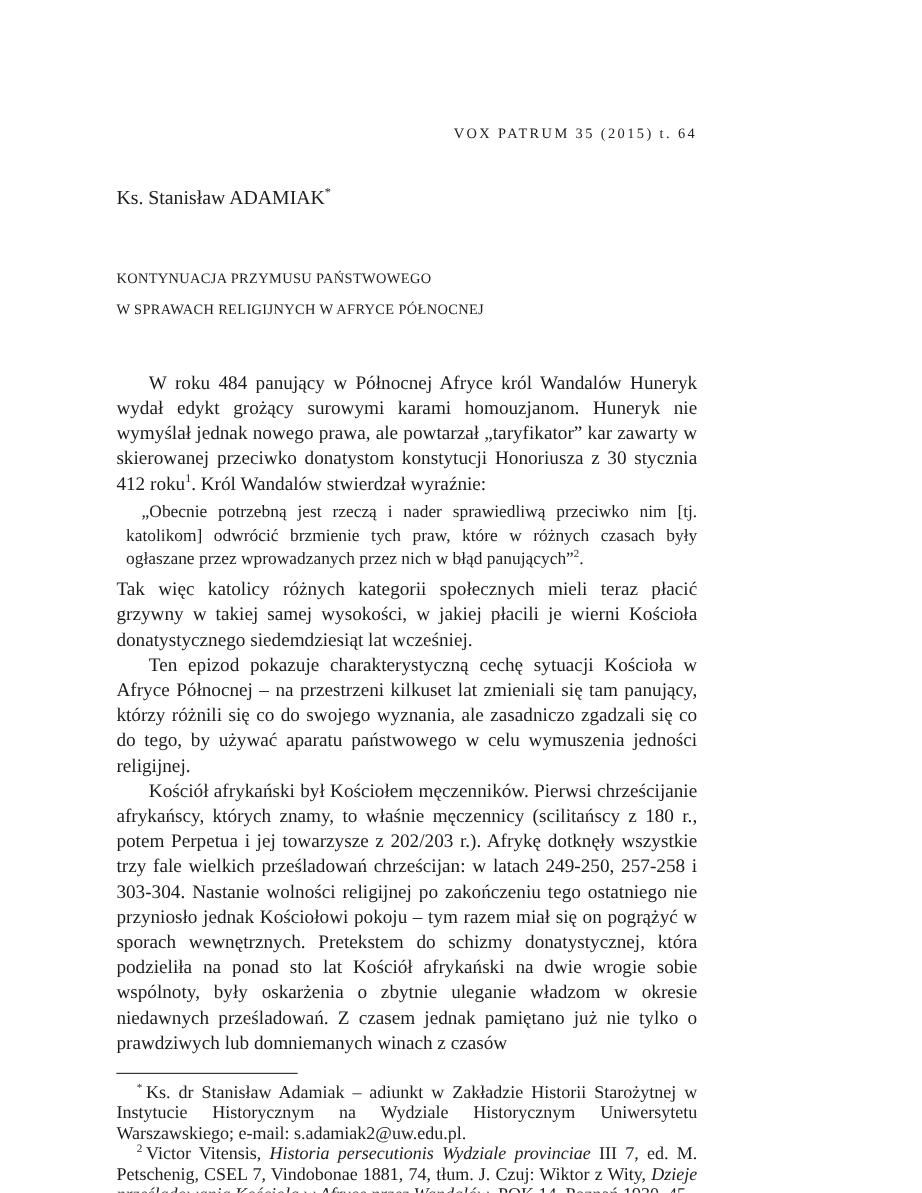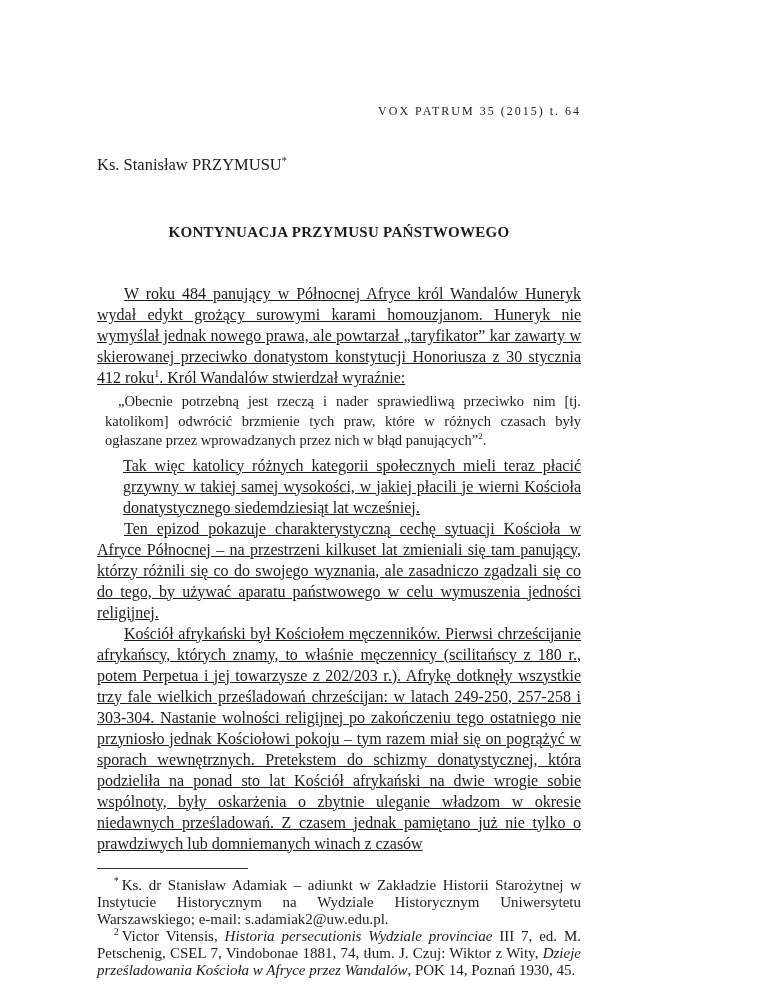--- a/index.html
+++ b/index.html
@@ -24,35 +24,34 @@
     letter-spacing: 2px;
     color: #222;
     white-space: nowrap;
   }
   .author-line {
     margin-top: 36px;
     font-size: 16.5px;
   }
   .article-title {
     margin-top: 44px;
-    text-align: center;
-    font-size: 15px;
-    font-weight: bold;
+    text-align: left;
+    font-size: 12px;
+    font-weight: normal;
     line-height: 26px;
     letter-spacing: 0.3px;
   }
   .body-block { margin-top: 38px; }
   p.body-p {
     font-size: 16px;
     line-height: 21px;
     text-align: justify;
     text-indent: 27px;
-    text-decoration: underline;
   }
-  p.no-indent { text-indent: 0; margin-left: 26px; }
+  p.no-indent { text-indent: 0; }
   blockquote.quote {
     font-size: 14.5px;
     line-height: 19.5px;
     text-align: justify;
     margin: 4px 0 4px 8px;
     text-indent: 13px;
   }
   sup {
     font-size: 0.62em;
     line-height: 0;
@@ -75,25 +74,26 @@
   .italic { font-style: italic; }
 </style>
 </head>
 <body>
 
 <div class="page">
 
   <div class="journal-header">VOX PATRUM 35 (2015) t. 64</div>
 
   <div class="author-line">
-    <span>Ks. Stanisław PRZYMUSU</span><sup>*</sup>
+    <span>Ks. Stanisław ADAMIAK</span><sup>*</sup>
   </div>
 
   <h1 class="article-title">
     <span>KONTYNUACJA PRZYMUSU PAŃSTWOWEGO</span><br>
+    <span>W SPRAWACH RELIGIJNYCH W AFRYCE PÓŁNOCNEJ</span>
   </h1>
 
   <div class="body-block">
 
     <p class="body-p"><span>W roku 484 panujący w Północnej Afryce król Wandalów Huneryk wydał edykt grożący surowymi karami homouzjanom. Huneryk nie wymyślał jednak nowego prawa, ale powtarzał „taryfikator” kar zawarty w skierowanej przeciwko donatystom konstytucji Honoriusza z 30 stycznia 412 roku</span><sup class="fnref">1</sup><span>. Król Wandalów stwierdzał wyraźnie:</span></p>
 
     <blockquote class="quote"><span>„Obecnie potrzebną jest rzeczą i nader sprawiedliwą przeciwko nim [tj. katolikom] odwrócić brzmienie tych praw, które w różnych czasach były ogłaszane przez wprowadzanych przez nich w błąd panujących”</span><sup class="fnref">2</sup><span>.</span></blockquote>
 
     <p class="body-p no-indent">Tak więc katolicy różnych kategorii społecznych mieli teraz płacić grzywny w takiej samej wysokości, w jakiej płacili je wierni Kościoła donatystycznego siedemdziesiąt lat wcześniej.</p>
 

